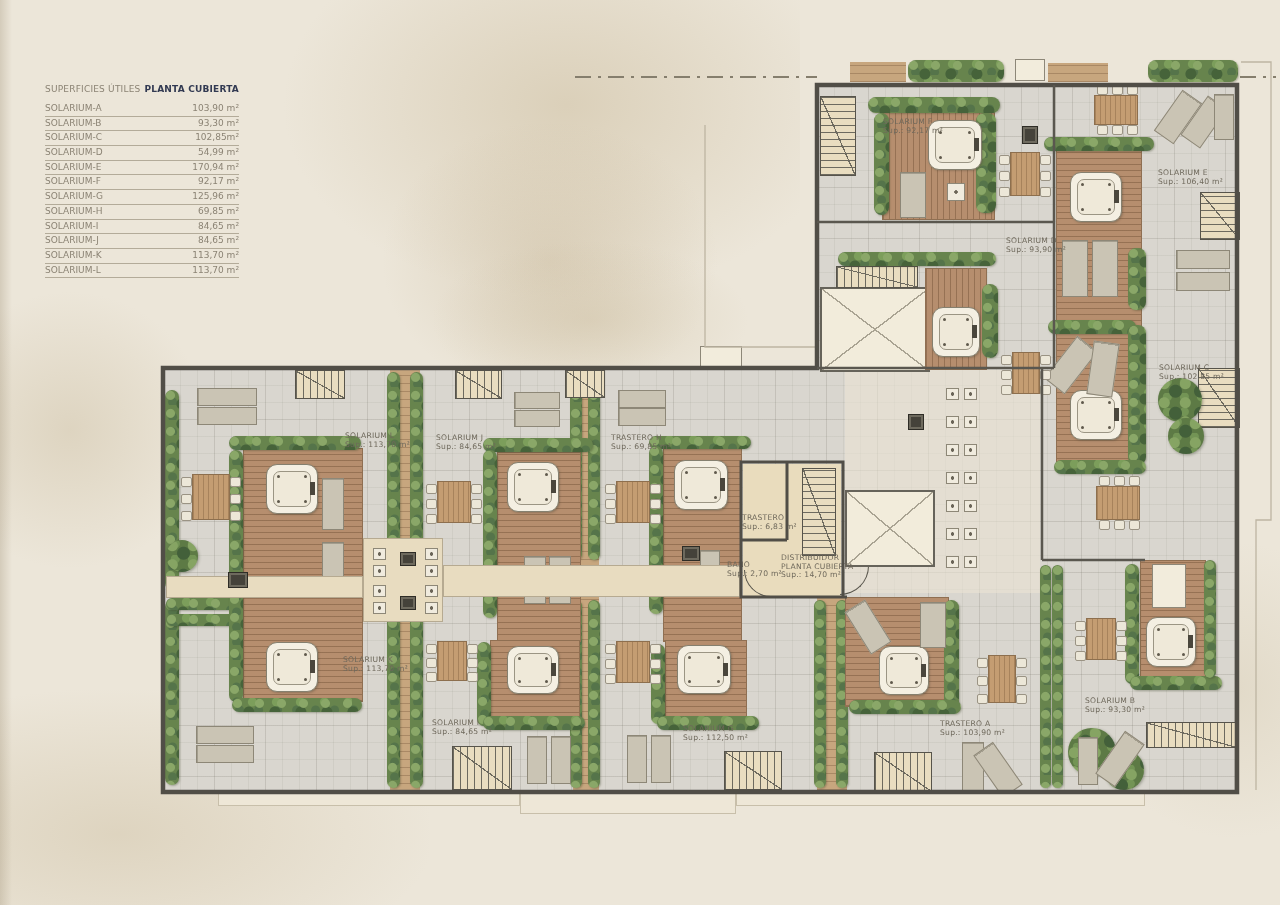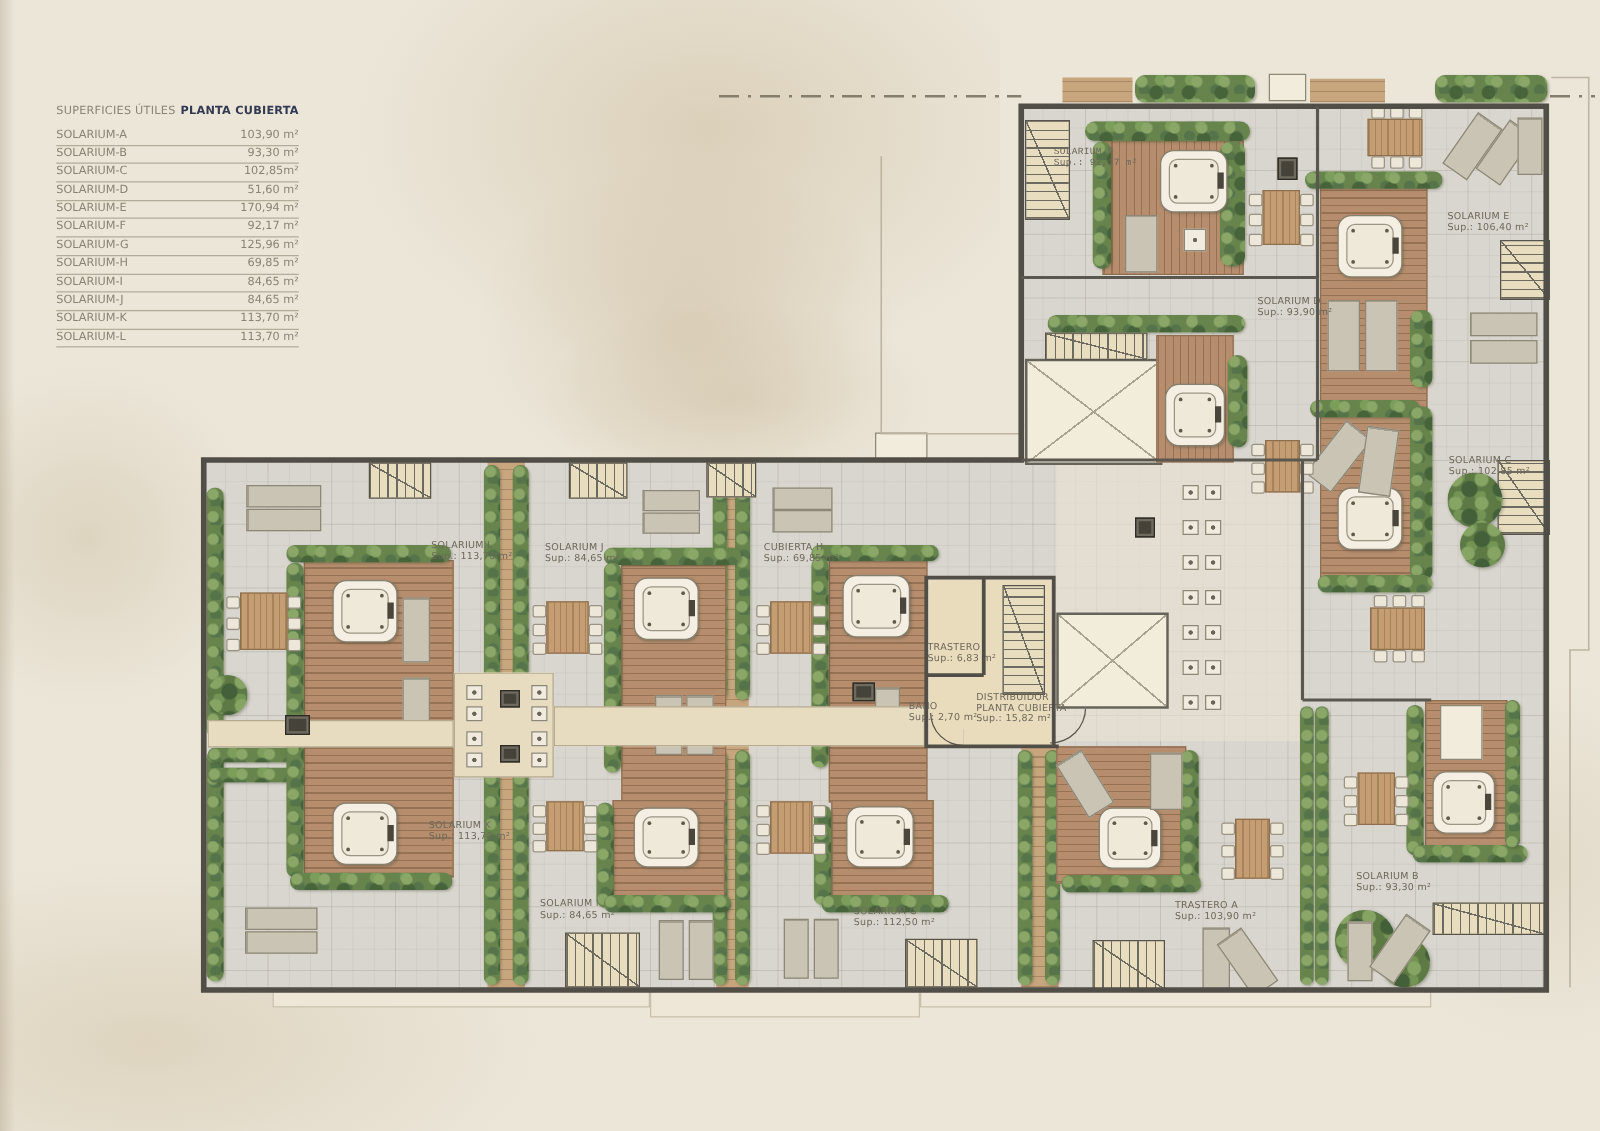--- a/index.html
+++ b/index.html
@@ -109,21 +109,21 @@
         <div class="row">
           <span>SOLARIUM-B</span>
           <span>93,30 m²</span>
         </div>
         <div class="row">
           <span>SOLARIUM-C</span>
           <span>102,85m²</span>
         </div>
         <div class="row">
           <span>SOLARIUM-D</span>
-          <span>51,60 m²</span>
+          <span>54,99 m²</span>
         </div>
         <div class="row">
           <span>SOLARIUM-E</span>
           <span>170,94 m²</span>
         </div>
         <div class="row">
           <span>SOLARIUM-F</span>
           <span>92,17 m²</span>
         </div>
         <div class="row">
@@ -490,21 +490,21 @@
       <div class="psq" style="left: 946px; top: 444px;"></div>
       <div class="psq" style="left: 964px; top: 444px;"></div>
       <div class="psq" style="left: 946px; top: 472px;"></div>
       <div class="psq" style="left: 964px; top: 472px;"></div>
       <div class="psq" style="left: 946px; top: 500px;"></div>
       <div class="psq" style="left: 964px; top: 500px;"></div>
       <div class="psq" style="left: 946px; top: 528px;"></div>
       <div class="psq" style="left: 964px; top: 528px;"></div>
       <div class="psq" style="left: 946px; top: 556px;"></div>
       <div class="psq" style="left: 964px; top: 556px;"></div>
-      <div class="plabel" style="left: 843px; top: 118px; font-family: Liberation Mono, monospace;">
+      <div class="plabel" style="left: 883px; top: 118px;">
         <div>SOLARIUM F</div>
         <div>Sup.: 92,17 m²</div>
       </div>
       <div class="plabel" style="left: 1158px; top: 169px;">
         <div>SOLARIUM E</div>
         <div>Sup.: 106,40 m²</div>
       </div>
       <div class="plabel" style="left: 1006px; top: 237px;">
         <div>SOLARIUM D</div>
         <div>Sup.: 93,90 m²</div>
@@ -515,21 +515,21 @@
       </div>
       <div class="plabel" style="left: 345px; top: 432px;">
         <div>SOLARIUM L</div>
         <div>Sup.: 113,70 m²</div>
       </div>
       <div class="plabel" style="left: 436px; top: 434px;">
         <div>SOLARIUM J</div>
         <div>Sup.: 84,65 m²</div>
       </div>
       <div class="plabel" style="left: 611px; top: 434px;">
-        <div>CUBIERTA H</div>
+        <div>TRASTERO H</div>
         <div>Sup.: 69,85 m²</div>
       </div>
       <div class="plabel" style="left: 343px; top: 656px;">
         <div>SOLARIUM K</div>
         <div>Sup.: 113,70 m²</div>
       </div>
       <div class="plabel" style="left: 432px; top: 719px;">
         <div>SOLARIUM I</div>
         <div>Sup.: 84,65 m²</div>
       </div>
@@ -549,21 +549,21 @@
         <div>TRASTERO</div>
         <div>Sup.: 6,83 m²</div>
       </div>
       <div class="plabel" style="left: 727px; top: 561px;">
         <div>BAÑO</div>
         <div>Sup.: 2,70 m²</div>
       </div>
       <div class="plabel" style="left: 781px; top: 554px;">
         <div>DISTRIBUIDOR</div>
         <div>PLANTA CUBIERTA</div>
-        <div>Sup.: 15,82 m²</div>
+        <div>Sup.: 14,70 m²</div>
       </div>
     </div>
 
   <svg class="walls" width="1280" height="905" viewBox="0 0 1280 905">
     <path d="M705,125 V347 H817" fill="none" stroke="#bdb5a2" stroke-width="1.3"></path>
     <path d="M1241,62 H1271 V520 H1256 V790" fill="none" stroke="#bdb5a2" stroke-width="1.3"></path>
     <path d="M163,368 H817 V85 H1237 V792 H163 Z" fill="none" stroke="#514e47" stroke-width="4.5"></path>
     <path d="M817,222 H1054 M1054,85 V368 M817,368 H1054 M1042,368 V560 M1042,560 H1145" fill="none" stroke="#5a574f" stroke-width="2.5"></path>
     <path d="M741,462 H843 V597 H741 Z M787,462 V540 M741,540 H787 M741,597 H847" fill="none" stroke="#514e47" stroke-width="3"></path>
   </svg>

